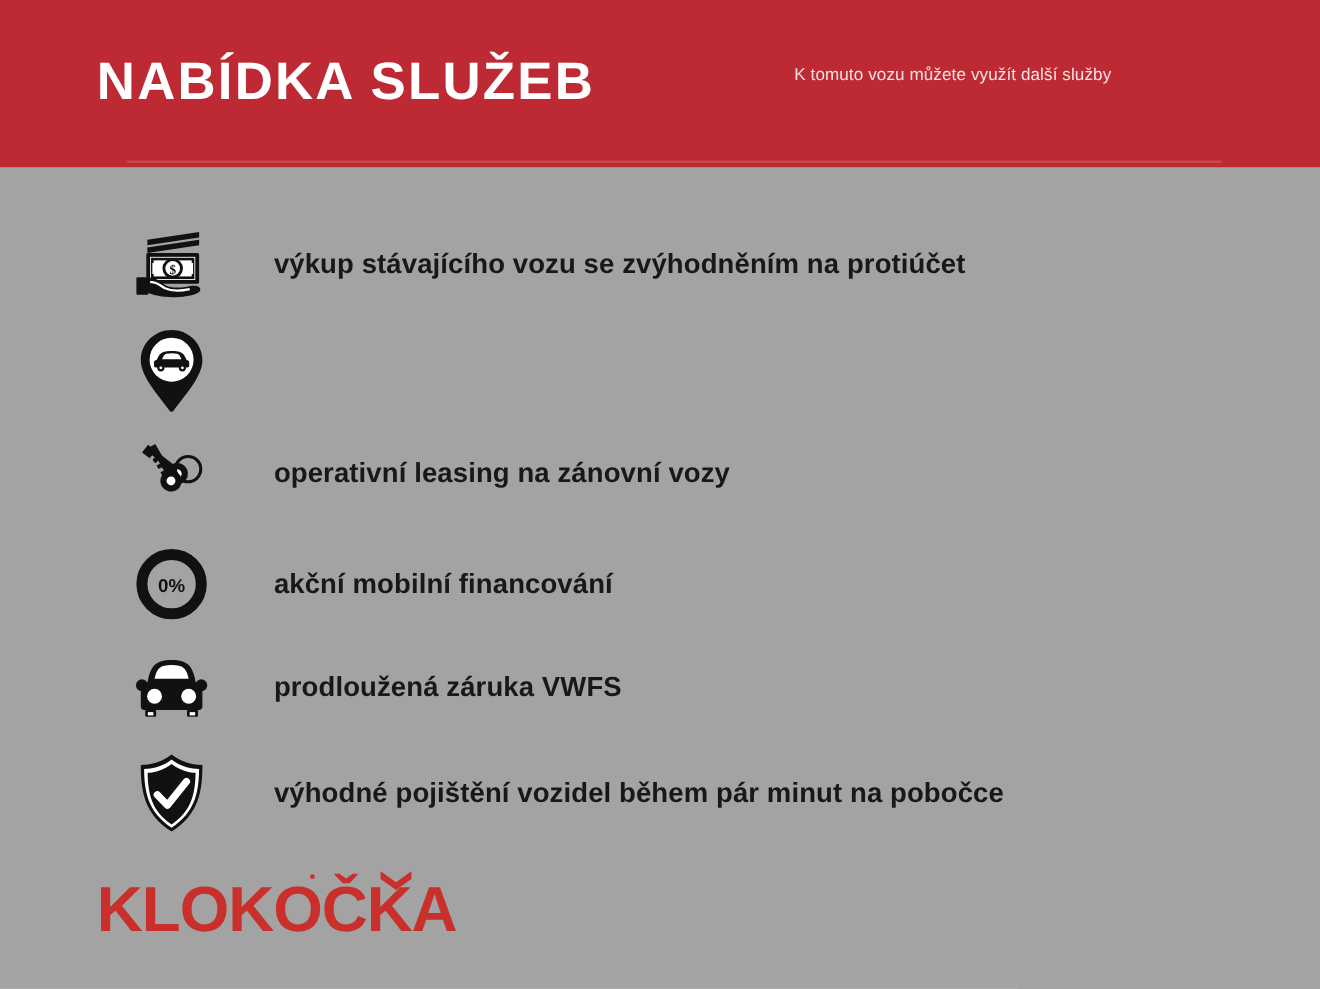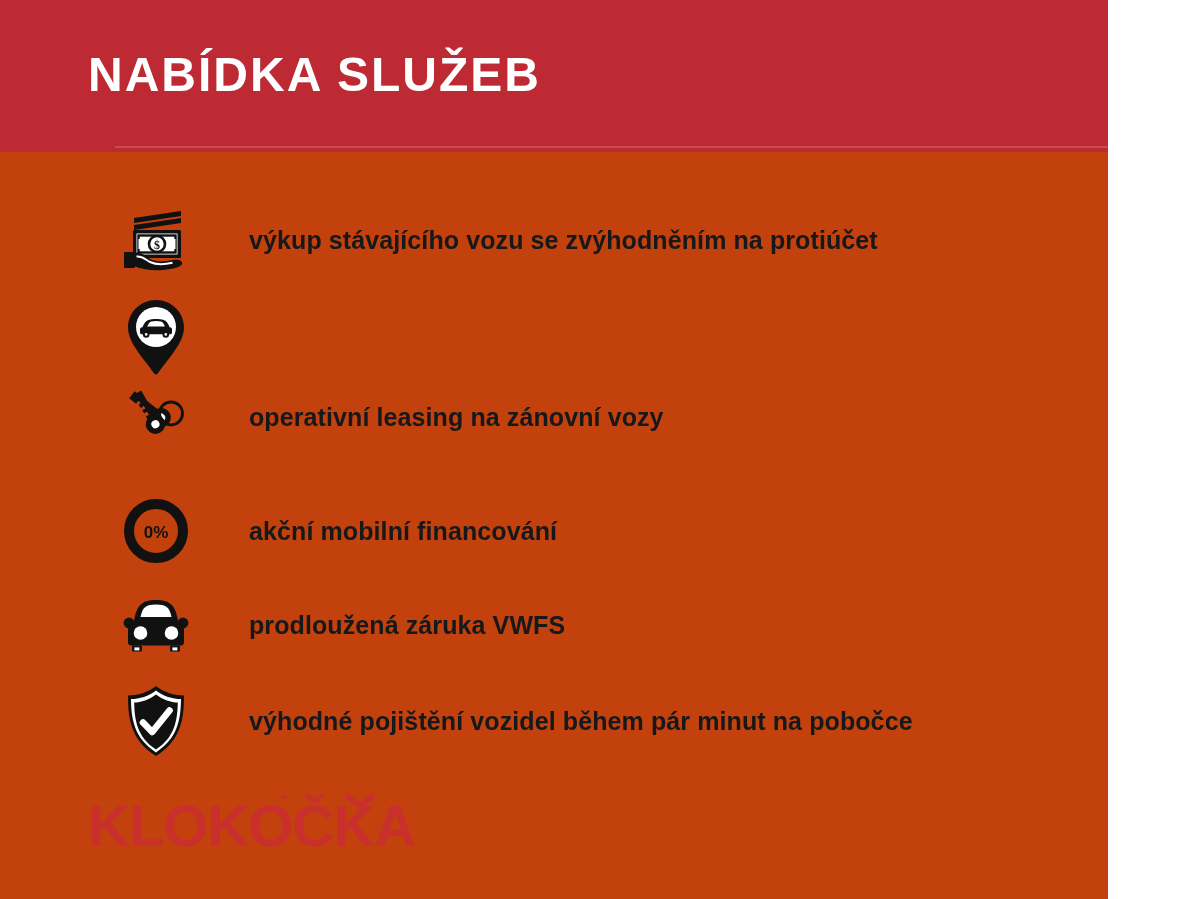--- a/index.html
+++ b/index.html
@@ -2,21 +2,21 @@
 <html lang="cs"><head>
 <meta charset="utf-8">
 <style>
   html,body{margin:0;padding:0;}
   body{
     width:1200px;height:899px;
     background:#ffffff;
     font-family:"Liberation Sans","DejaVu Sans",sans-serif;
     overflow:hidden;position:relative;
   }
-  #page{position:relative;width:1108px;height:899px;background:#c2410c;overflow:hidden;}
+  #page{position:relative;width:1200px;height:899px;background:#a3a3a3;overflow:hidden;}
 
   
   .header-band{
     position:absolute;left:0;top:0;width:1200px;height:152px;
     background:#be2a33;
   }
   .header-underline{
     position:absolute;left:115px;top:146px;width:996px;height:2px;
     background:rgba(255,255,255,0.16);
   }
@@ -68,20 +68,21 @@
 </style>
 </head>
 <body>
 
 <div id="page">
 
   <div class="header-band">
     <div class="header-underline"></div>
     <div class="header-title">NABÍDKA SLUŽEB</div>
     <div class="header-subtitle">
+      <span class="sub-line">K tomuto vozu můžete využít další služby</span>
     </div>
   </div>
 
   <div class="services">
 
     <div class="service-row" style="top:45px;">
       <div class="service-icon">
         <svg width="70" height="70" viewBox="0 0 70 70" aria-hidden="true">
           <g fill="#111111">
 
@@ -121,21 +122,21 @@
             <path d="M24.3 28.6 C25.6 25.4 26.7 24 28.3 23.6 C31.4 22.9 35.2 22.9 38 23.6 C39.6 24 40.7 25.4 41.9 28.6 Z" fill="#ffffff"></path>
             <circle cx="23.2" cy="36.4" r="3.3"></circle>
             <circle cx="42.8" cy="36.4" r="3.3"></circle>
             <circle cx="23.2" cy="36.4" r="1.3" fill="#ffffff"></circle>
             <circle cx="42.8" cy="36.4" r="1.3" fill="#ffffff"></circle>
           </g>
         </svg>
       </div>
     </div>
 
-    <div class="service-row" style="top:222px;">
+    <div class="service-row" style="top:235px;">
       <div class="service-icon">
         <svg width="86" height="76" viewBox="0 0 86 76" aria-hidden="true">
           <g fill="#111111">
 
             <g transform="rotate(38 43 38)">
               <path d="M6 30 L40 30 L40 40 L36 40 L36 36 L32 36 L32 40 L28 40 L28 36 L24 36 L24 40 L20 40 L20 36 L16 36 L16 40 L6 40 Z"></path>
               <circle cx="48" cy="35" r="11"></circle>
               <circle cx="48" cy="35" r="4.6" fill="#ffffff"></circle>
             </g>
 

